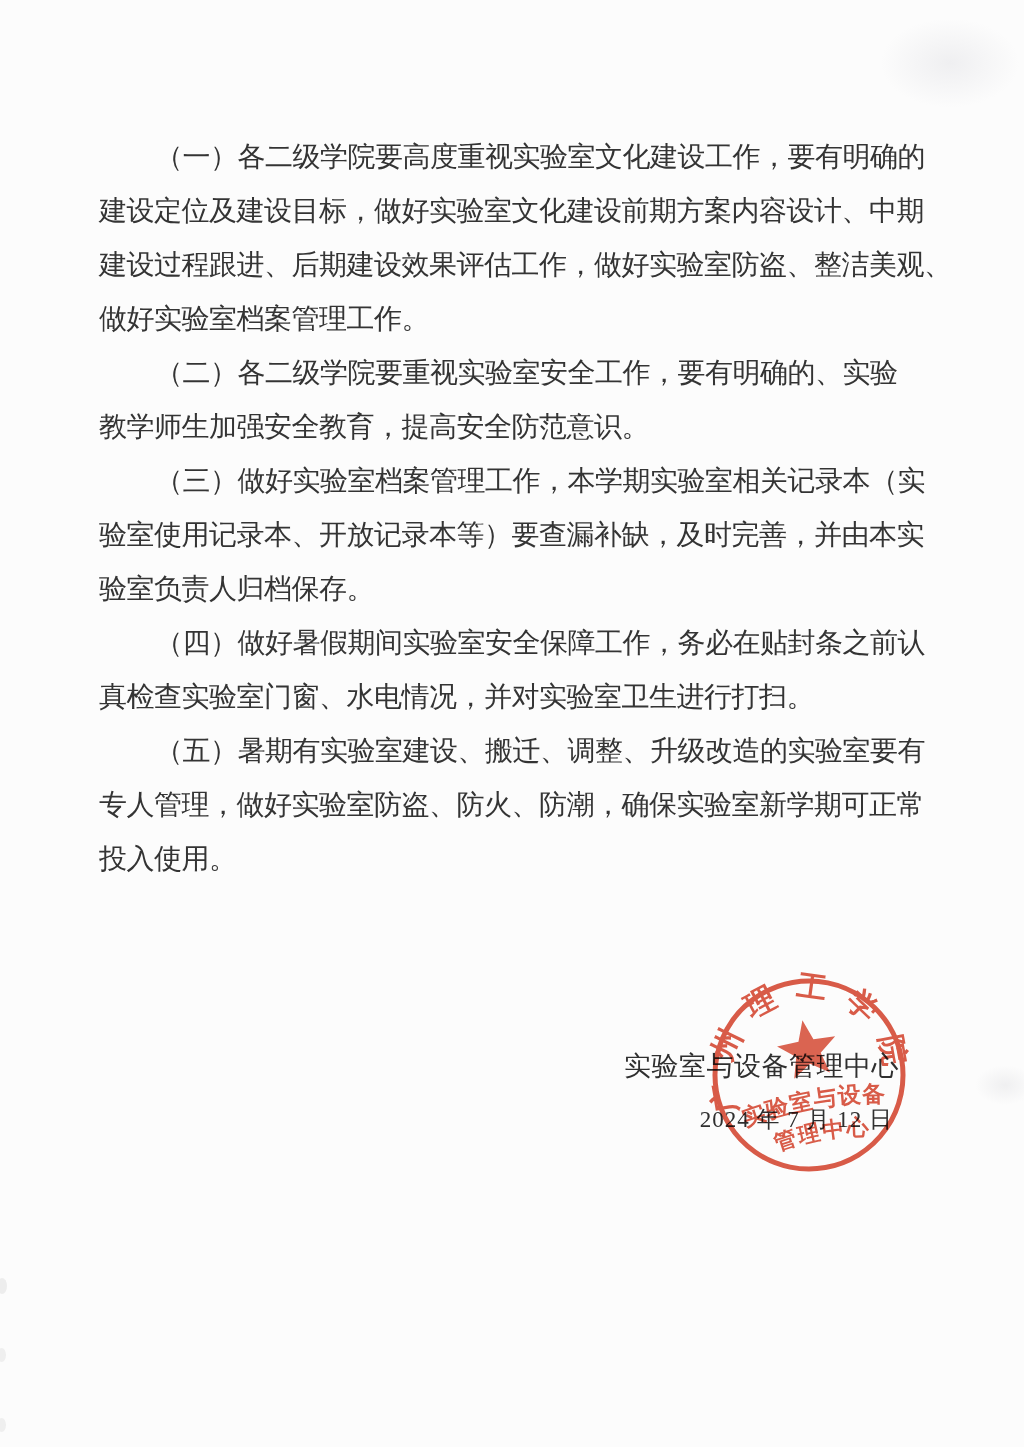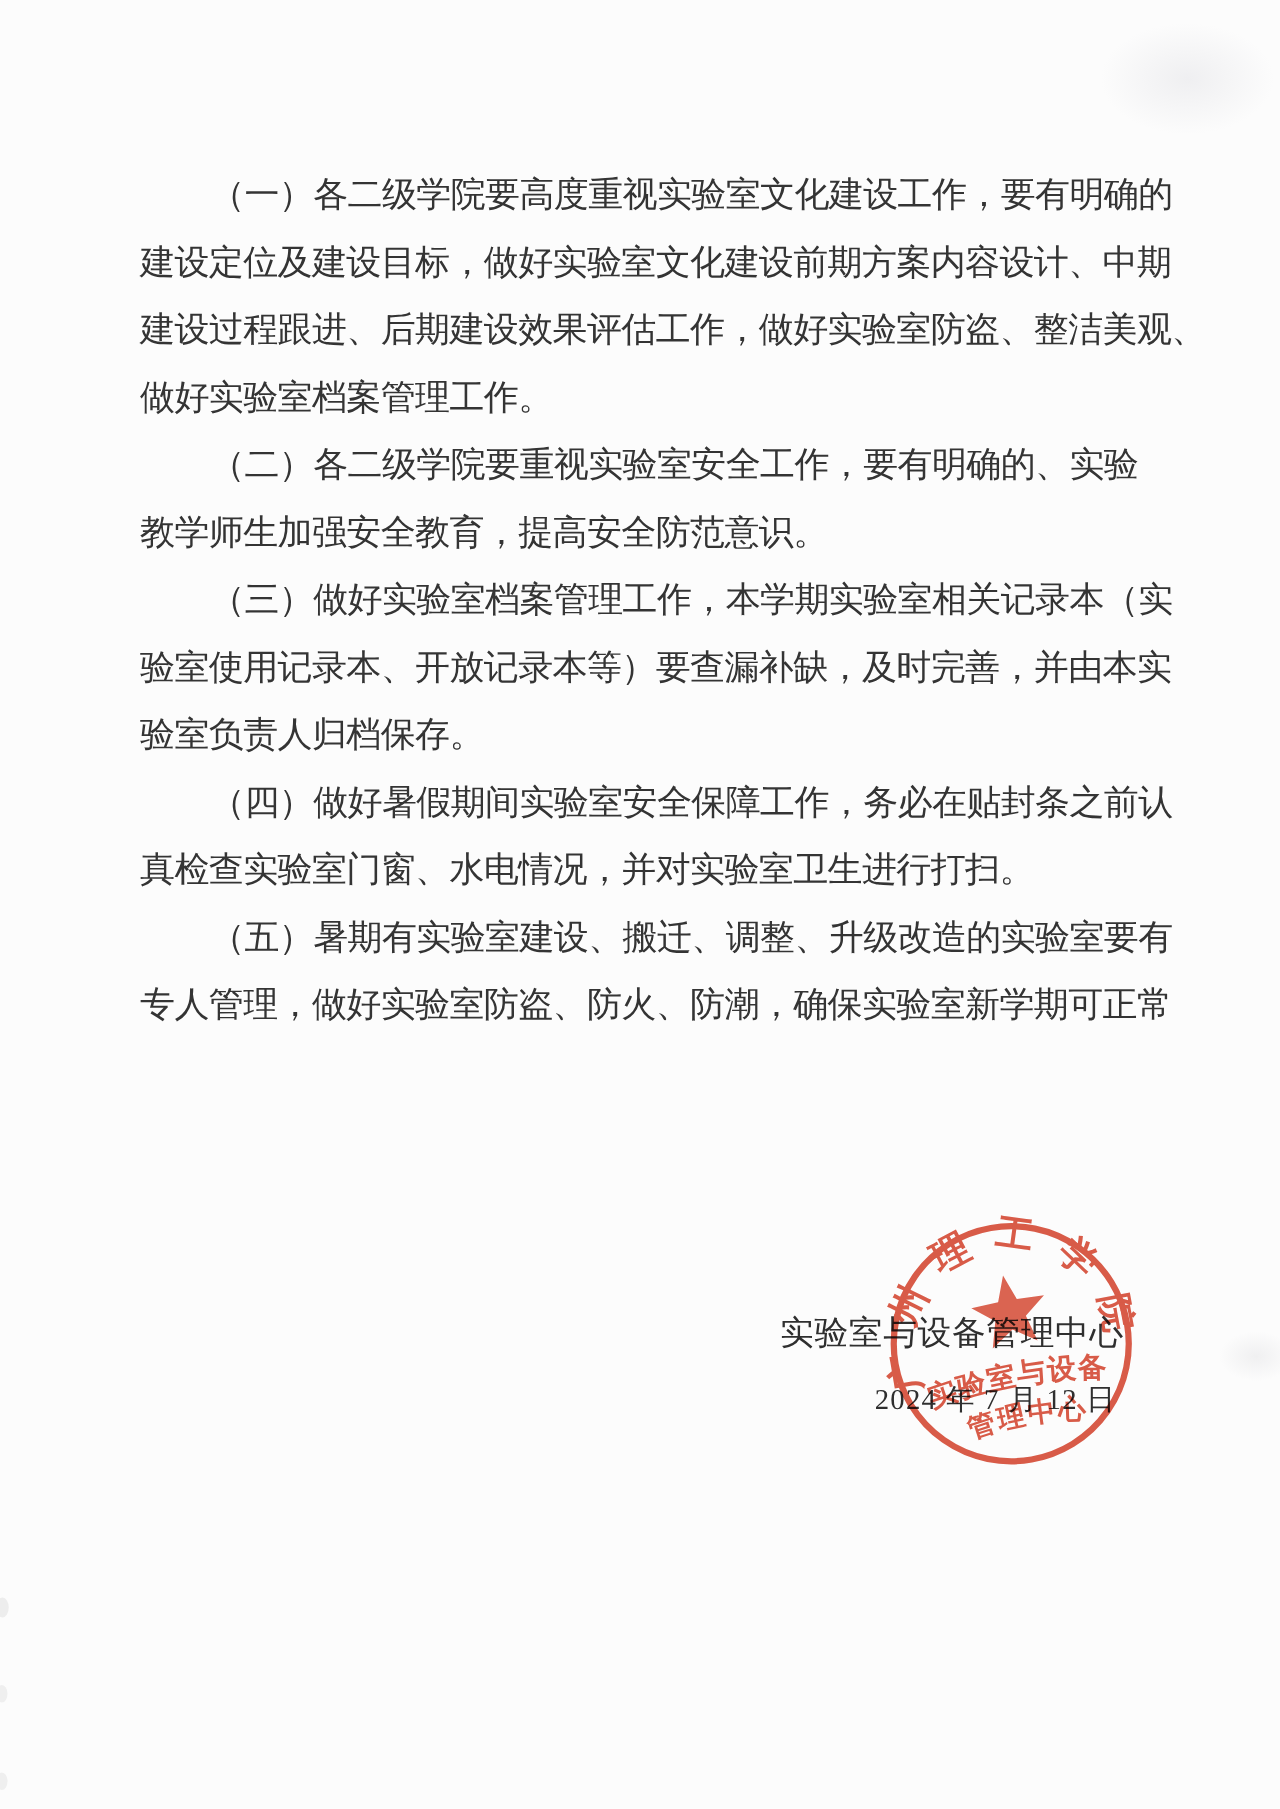--- a/index.html
+++ b/index.html
@@ -13,21 +13,21 @@
     height: 1447px;
     background: #fcfcfc;
     overflow: hidden;
     font-family: "Liberation Serif", "DejaVu Serif", serif;
   }
 
   
   .body-text {
     position: absolute;
     top: 130px;
-    left: 112px;
+    left: 99px;
     right: 86px;
     color: #343434;
     font-size: 28px;
     letter-spacing: -0.5px;
   }
   .body-text .line {
     height: 54px;
     line-height: 54px;
     white-space: nowrap;
     text-align: justify;
@@ -124,20 +124,21 @@
       <div class="line">做好实验室档案管理工作。</div>
       <div class="line first">（二）各二级学院要重视实验室安全工作，要有明确的、实验</div>
       <div class="line">教学师生加强安全教育，提高安全防范意识。</div>
       <div class="line first">（三）做好实验室档案管理工作，本学期实验室相关记录本（实</div>
       <div class="line">验室使用记录本、开放记录本等）要查漏补缺，及时完善，并由本实</div>
       <div class="line">验室负责人归档保存。</div>
       <div class="line first">（四）做好暑假期间实验室安全保障工作，务必在贴封条之前认</div>
       <div class="line">真检查实验室门窗、水电情况，并对实验室卫生进行打扫。</div>
       <div class="line first">（五）暑期有实验室建设、搬迁、调整、升级改造的实验室要有</div>
       <div class="line">专人管理，做好实验室防盗、防火、防潮，确保实验室新学期可正常</div>
+      <div class="line">投入使用。</div>
     </div>
 
   <div class="signature-line">实验室与设备管理中心</div>
 
   <div class="date-line">2024 年 7 月 12 日</div>
 
   <div class="seal">
     <svg viewBox="0 0 220 220" xmlns="http://www.w3.org/2000/svg">
       <defs>
         <path id="seal-arc" d="M 34.2 123.4 A 77 77 0 1 1 185.8 123.4" fill="none"></path>

